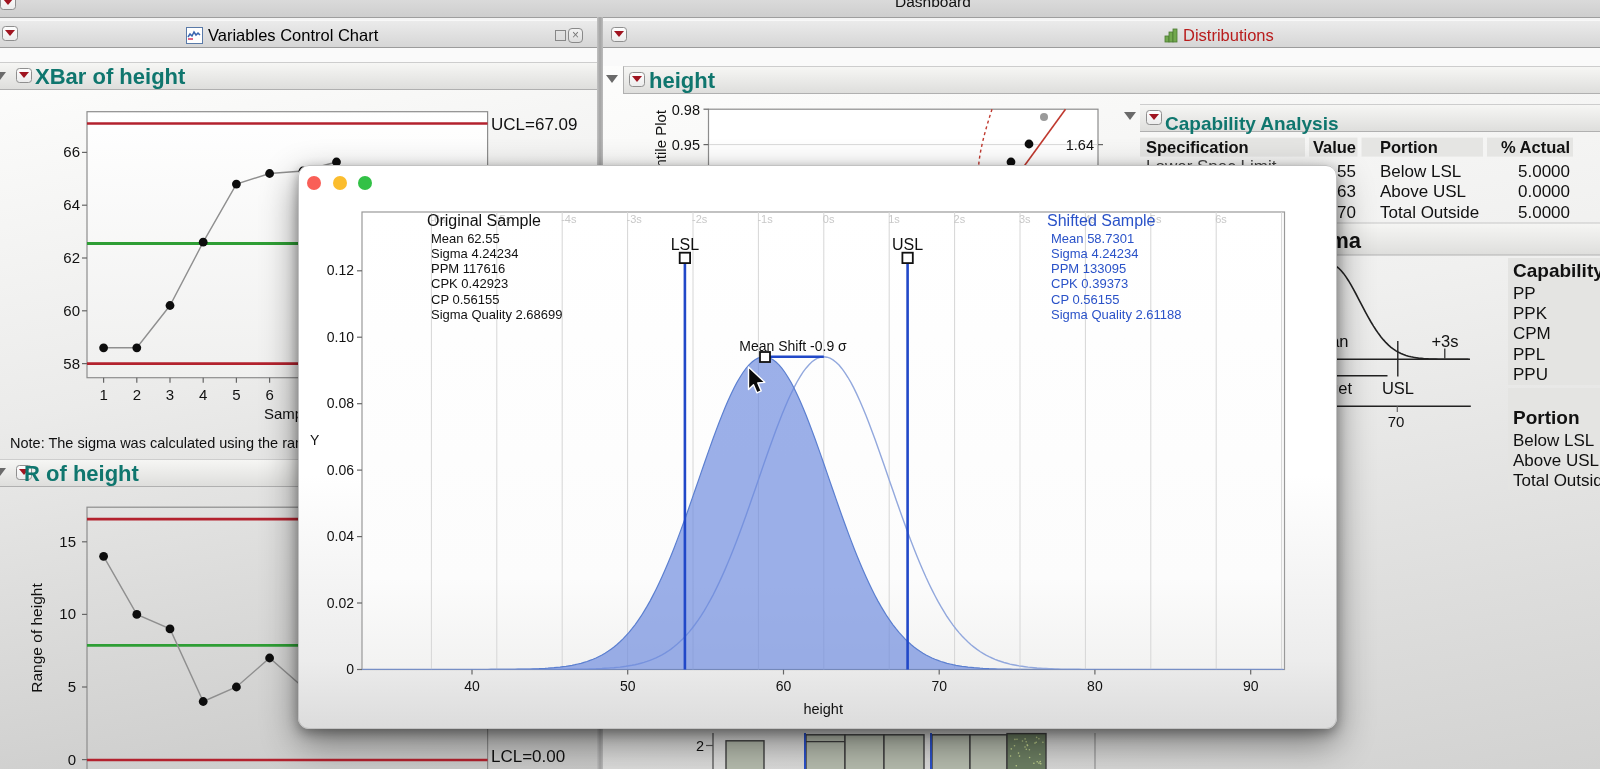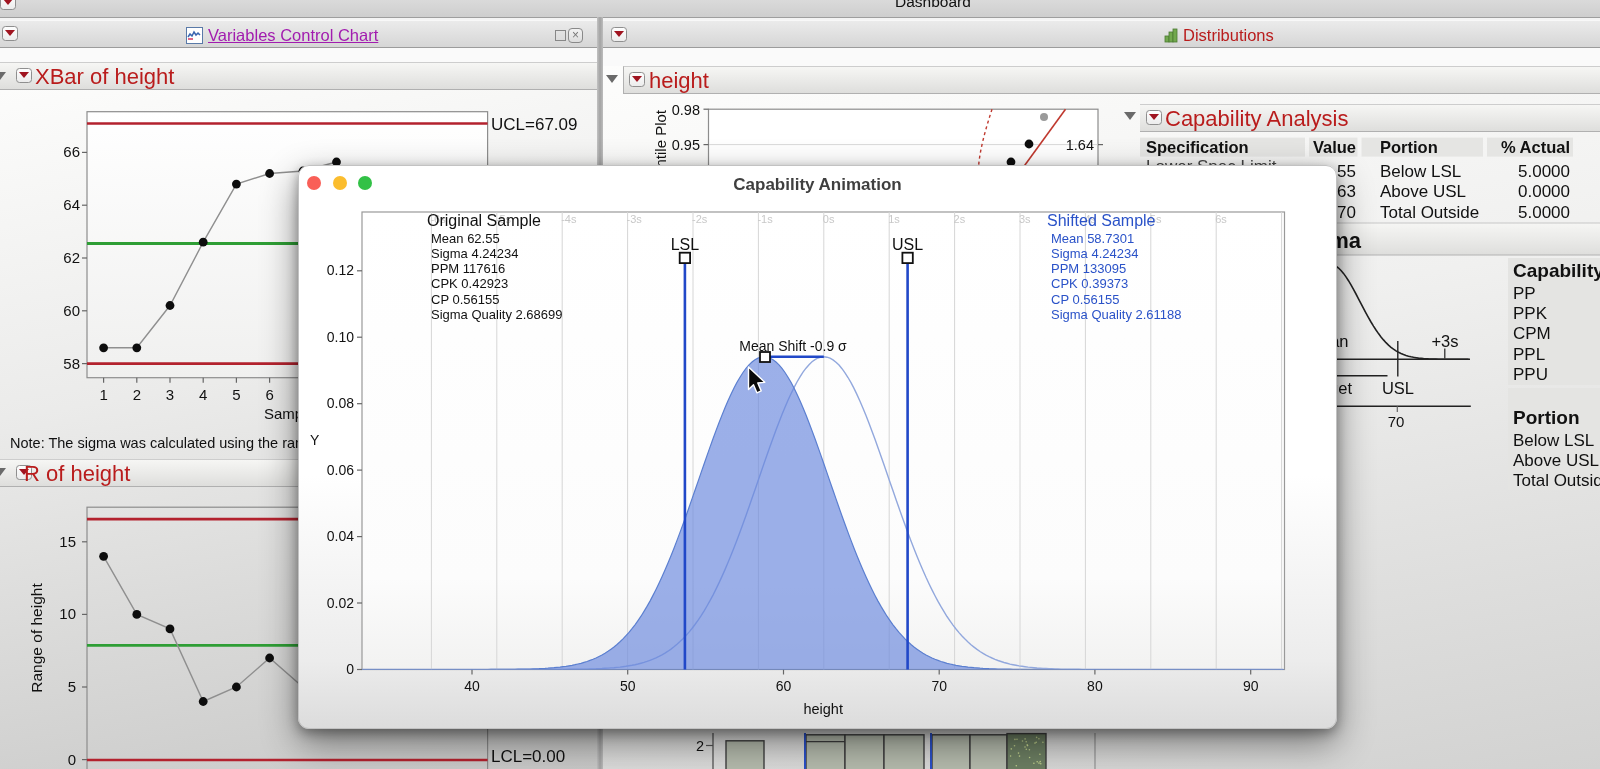--- a/index.html
+++ b/index.html
@@ -2,39 +2,39 @@
 <html><head><meta charset="utf-8"><style>
 * { margin:0; padding:0; box-sizing:border-box; }
 html,body { width:1600px; height:769px; overflow:hidden; font-family:"Liberation Sans",sans-serif; }
 body { position:relative; background:#d2d2d2; }
 .abs { position:absolute; }
 .titlebar { background:linear-gradient(#ebebeb,#d6d6d6); border-bottom:1px solid #9c9c9c; border-top:1px solid #f8f8f8; }
 .hdrband { background:linear-gradient(#f6f6f4,#e9e9e7 55%,#dededc); border-top:1px solid #cdcdcd; border-bottom:1px solid #b0b0b0; }
 .redbtn { position:absolute; width:16px; height:15px; background:linear-gradient(#fefefe,#ececec); border:1.5px solid #8f8f8f; border-radius:3.5px; }
 .redbtn:after { content:""; position:absolute; left:2.1px; top:3.4px; border-left:5.2px solid transparent; border-right:5.2px solid transparent; border-top:6.4px solid #a01420; }
 .disc { position:absolute; width:0; height:0; border-left:6px solid transparent; border-right:6px solid transparent; border-top:8px solid #6a6a6a; }
-.btitle { font-weight:normal; color:#b91c1c; }
+.btitle { font-weight:bold; color:#0f766e; }
 </style></head>
 <body>
 
 <div class="abs" style="left:0;top:0;width:1600px;height:17px;background:linear-gradient(#dadada,#cecece);"></div>
 <div class="abs" style="left:895px;top:-7px;font-size:15.5px;color:#111;">Dashboard</div>
 <div class="abs redbtn" style="left:0px;top:-5px;"></div>
 <div class="abs" style="left:0;top:17px;width:1600px;height:1px;background:#9e9e9e;"></div>
 <div class="abs" style="left:0;top:18px;width:1600px;height:2px;background:#f4f4f4;"></div>
 
 <div class="abs" style="left:0;top:90px;width:597px;height:679px;background:linear-gradient(170deg,#fcfcfb 0%,#ebebea 42%,#c9c9c8 100%);"></div>
 <div class="abs titlebar" style="left:0;top:20px;width:597px;height:28px;"></div>
 <div class="abs redbtn" style="left:2px;top:26px;"></div>
 <div class="abs" style="left:186px;top:27px;width:17px;height:17px;background:#fff;border:1.5px solid #5a7aa8;">
  <svg width="14" height="14">
       <polyline points="1,9 3,6 5,8 7,4 9,7 11,5 13,7" fill="none" stroke="#3a66b0" stroke-width="1.5"></polyline>
       <line x1="1" y1="11" x2="6" y2="11" stroke="#c03" stroke-width="1.2"></line>
     </svg></div>
-<div class="abs" style="left:208px;top:26px;font-size:16.5px;color:#a21caf;text-decoration:underline;">Variables Control Chart</div>
+<div class="abs" style="left:208px;top:26px;font-size:16.5px;color:#000000;">Variables Control Chart</div>
 <div class="abs" style="left:555px;top:30px;width:11px;height:11px;border:1.8px solid #878787;"></div>
 <div class="abs" style="left:568px;top:28px;width:15px;height:15px;border:1.6px solid #898989;border-radius:4px;background:linear-gradient(#f2f2f2,#ddd);color:#777;font-size:12px;line-height:13px;text-align:center;">×</div>
 <div class="abs" style="left:0;top:48px;width:597px;height:14px;background:#fafafa;"></div>
 <div class="abs hdrband" style="left:0;top:62px;width:597px;height:28px;"></div>
 <div class="abs disc" style="left:-6px;top:72px;"></div>
 <div class="abs redbtn" style="left:16px;top:68px;"></div>
 <div class="abs btitle" style="left:35px;top:64px;font-size:22px;">XBar of height</div>
 
 <div class="abs hdrband" style="left:0;top:459px;width:597px;height:28px;"></div>
 <div class="abs disc" style="left:-6px;top:468px;"></div>
@@ -55,21 +55,21 @@
 <div class="abs" style="left:1183px;top:26px;font-size:16.5px;color:#b91c1c;">Distributions</div>
 <div class="abs" style="left:603px;top:48px;width:997px;height:18px;background:#fafafa;"></div>
 <div class="abs hdrband" style="left:623px;top:66px;width:977px;height:28px;border-left:1px solid #b0b0b0;"></div>
 <div class="abs disc" style="left:606px;top:75px;"></div>
 <div class="abs redbtn" style="left:629px;top:72px;"></div>
 <div class="abs btitle" style="left:649px;top:68px;font-size:22px;">height</div>
 
 <div class="abs hdrband" style="left:1140px;top:104px;width:460px;height:28px;"></div>
 <div class="abs disc" style="left:1124px;top:112px;"></div>
 <div class="abs redbtn" style="left:1146px;top:110px;"></div>
-<div class="abs btitle" style="left:1165px;top:106px;font-size:22px;">Capability Analysis</div>
+<div class="abs btitle" style="left:1165px;top:113px;font-size:19px;">Capability Analysis</div>
 
 <svg class="abs" style="left:0;top:0;" width="1600" height="769" viewBox="0 0 1600 769">
 <defs>
       <linearGradient id="pg" x1="0" y1="0" x2="0" y2="1">
         <stop offset="0" stop-color="#ffffff"></stop>
         <stop offset="1" stop-color="#f0f0ef"></stop>
       </linearGradient>
       <linearGradient id="hdr" x1="0" y1="0" x2="0" y2="1">
         <stop offset="0" stop-color="#f6f6f4"></stop>
         <stop offset="0.55" stop-color="#e9e9e7"></stop>
@@ -240,21 +240,20 @@
 <circle cx="1042.9" cy="742.3" r="0.8" fill="#d8e89a" opacity="0.8"></circle>
 <line x1="805" y1="733" x2="805" y2="769" stroke="#2b50c8" stroke-width="2"></line>
 <line x1="931" y1="733" x2="931" y2="769" stroke="#2b50c8" stroke-width="2"></line>
 <line x1="1095" y1="733" x2="1095" y2="769" stroke="#999" stroke-width="1.3"></line>
 </svg>
 
 <div class="abs" style="left:298px;top:165px;width:1039px;height:564px;background:linear-gradient(#ffffff 55%,#ececec 88%,#dcdcdc);border:1px solid #c2c2c2;border-radius:11px;box-shadow:0 14px 36px rgba(0,0,0,0.45),0 4px 12px rgba(0,0,0,0.33);">
   <div style="position:absolute;left:8px;top:10px;width:14px;height:14px;border-radius:50%;background:#f95f57;"></div>
   <div style="position:absolute;left:34px;top:10px;width:14px;height:14px;border-radius:50%;background:#fbbd2e;"></div>
   <div style="position:absolute;left:59px;top:10px;width:14px;height:14px;border-radius:50%;background:#32c146;"></div>
-  <div style="position:absolute;left:0;top:9px;width:100%;text-align:center;font-size:17px;font-weight:bold;color:#3f3f3f;">Capability Animation</div>
   <svg style="position:absolute;left:0;top:0;" width="1039" height="564" viewBox="0 0 1039 564">
 <defs>
         <linearGradient id="dpg" x1="0" y1="0" x2="0" y2="1">
           <stop offset="0" stop-color="#ffffff"></stop>
           <stop offset="0.8" stop-color="#fcfcfc"></stop>
           <stop offset="1" stop-color="#f2f2f1"></stop>
         </linearGradient>
         <clipPath id="pclip">
           <rect x="63.0" y="46.0" width="922.5" height="457.5"></rect>
         </clipPath>

